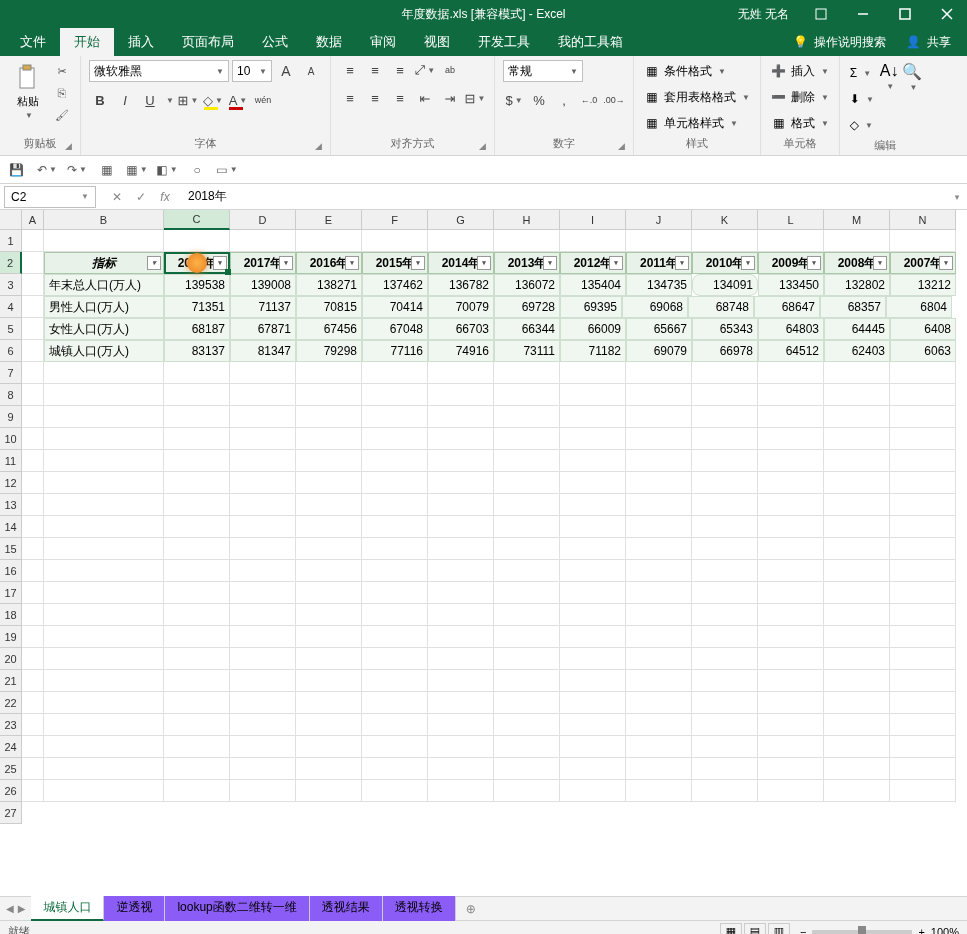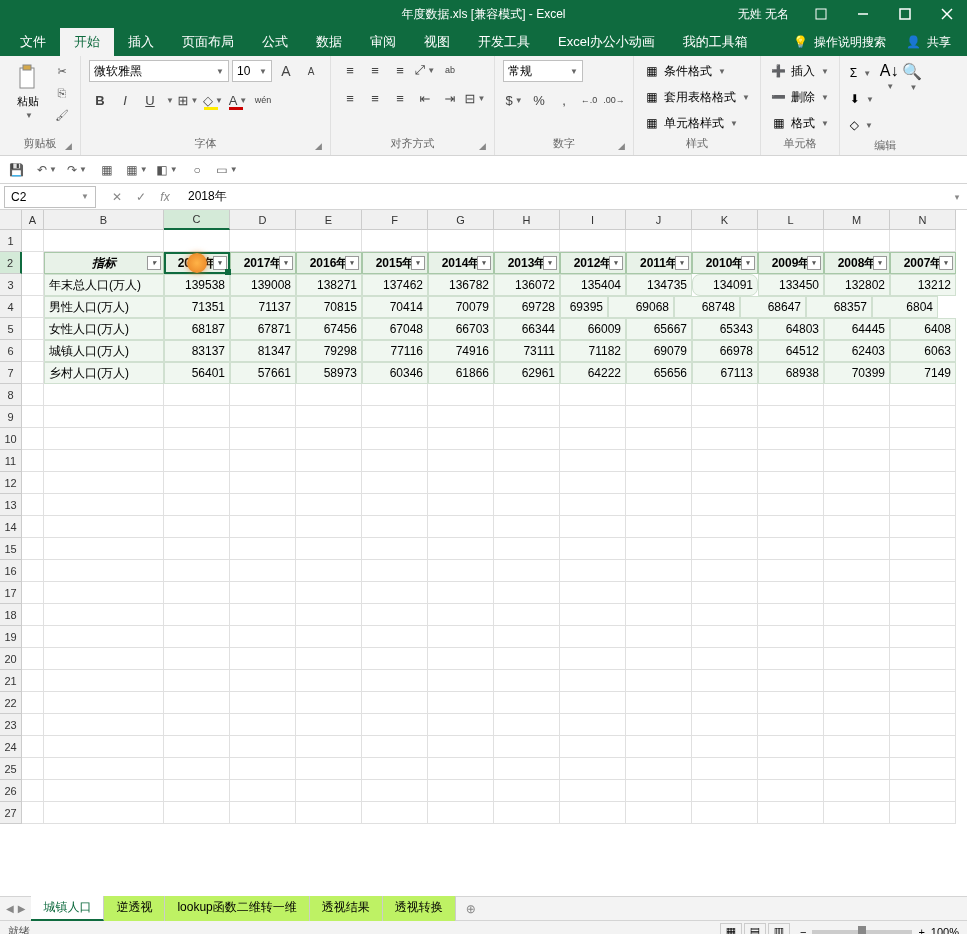--- a/index.html
+++ b/index.html
@@ -72,21 +72,21 @@
 .cell.data { background: #f0f7f0; justify-content: flex-end; border: 1px solid #d0e0d0; }
 .cell.label { background: #f0f7f0; border: 1px solid #d0e0d0; }
 .sel-box { position: absolute; border: 2px solid #0f6b3f; pointer-events: none; }
 .sel-handle { position: absolute; width: 6px; height: 6px; background: #0f6b3f; right: -3px; bottom: -3px; }
 .cursor-mark { position: absolute; width: 20px; height: 20px; border-radius: 50%; background: radial-gradient(circle, #ffb347, #e67e22); box-shadow: 0 0 6px rgba(230,126,34,0.7); pointer-events: none; }
 
 
 .sheetbar { height: 24px; background: #f3f3f3; border-top: 1px solid #d4d4d4; display: flex; align-items: center; font-size: 12px; }
 .sb-nav { display: flex; padding: 0 6px; gap: 4px; }
 .sb-nav span { color: #888; cursor: pointer; font-size: 10px; }
-.sheet-tab { padding: 3px 12px; border-right: 1px solid #ccc; cursor: pointer; background: #bef264; }
+.sheet-tab { padding: 3px 12px; border-right: 1px solid #ccc; cursor: pointer; background: #8b5cf6; }
 .sheet-tab.active { background: #fff; border-bottom: 2px solid #0f6b3f; color: #0f6b3f; }
 .sb-add { padding: 0 10px; color: #888; cursor: pointer; }
 .sb-scroll { flex: 1; }
 
 
 .statusbar { height: 22px; background: #f3f3f3; border-top: 1px solid #d4d4d4; display: flex; align-items: center; font-size: 11px; padding: 0 8px; }
 .statusbar .ready { color: #555; }
 .statusbar .views { margin-left: auto; display: flex; gap: 2px; }
 .view-btn { width: 22px; height: 18px; border: 1px solid #ccc; display: flex; align-items: center; justify-content: center; cursor: pointer; }
 .zoom { display: flex; align-items: center; gap: 6px; margin-left: 10px; }
@@ -128,21 +128,20 @@
   <div id="tabs-container" style="display:flex">
       <div class="tab">文件</div>
       <div class="tab active">开始</div>
       <div class="tab">插入</div>
       <div class="tab">页面布局</div>
       <div class="tab">公式</div>
       <div class="tab">数据</div>
       <div class="tab">审阅</div>
       <div class="tab">视图</div>
       <div class="tab">开发工具</div>
-      <div class="tab">Excel办公小动画</div>
       <div class="tab">我的工具箱</div>
     </div>
   <div class="spacer"></div>
   <div class="help">
     <span>💡</span>
     <span>操作说明搜索</span>
   </div>
   <div class="help">
     <span>👤</span>
     <span>共享</span>
@@ -469,21 +468,21 @@
       </div>
       <div class="row">
         <div class="cell" style="width: 22px;"></div>
         <div class="cell label" style="width: 120px;">男性人口(万人)</div>
         <div class="cell data" style="width: 66px;">71351</div>
         <div class="cell data" style="width: 66px;">71137</div>
         <div class="cell data" style="width: 66px;">70815</div>
         <div class="cell data" style="width: 66px;">70414</div>
         <div class="cell data" style="width: 66px;">70079</div>
         <div class="cell data" style="width: 66px;">69728</div>
-        <div class="cell data" style="width: 48px;">69395</div>
+        <div class="cell data" style="width: 62px;">69395</div>
         <div class="cell data" style="width: 66px;">69068</div>
         <div class="cell data" style="width: 66px;">68748</div>
         <div class="cell data" style="width: 66px;">68647</div>
         <div class="cell data" style="width: 66px;">68357</div>
         <div class="cell data" style="width: 66px;">6804</div>
       </div>
       <div class="row">
         <div class="cell" style="width: 22px;"></div>
         <div class="cell label" style="width: 120px;">女性人口(万人)</div>
         <div class="cell data" style="width: 66px;">68187</div>
@@ -510,36 +509,20 @@
         <div class="cell data" style="width: 66px;">73111</div>
         <div class="cell data" style="width: 66px;">71182</div>
         <div class="cell data" style="width: 66px;">69079</div>
         <div class="cell data" style="width: 66px;">66978</div>
         <div class="cell data" style="width: 66px;">64512</div>
         <div class="cell data" style="width: 66px;">62403</div>
         <div class="cell data" style="width: 66px;">6063</div>
       </div>
       <div class="row">
         <div class="cell" style="width: 22px;"></div>
-        <div class="cell label" style="width: 120px;">乡村人口(万人)</div>
-        <div class="cell data" style="width: 66px;">56401</div>
-        <div class="cell data" style="width: 66px;">57661</div>
-        <div class="cell data" style="width: 66px;">58973</div>
-        <div class="cell data" style="width: 66px;">60346</div>
-        <div class="cell data" style="width: 66px;">61866</div>
-        <div class="cell data" style="width: 66px;">62961</div>
-        <div class="cell data" style="width: 66px;">64222</div>
-        <div class="cell data" style="width: 66px;">65656</div>
-        <div class="cell data" style="width: 66px;">67113</div>
-        <div class="cell data" style="width: 66px;">68938</div>
-        <div class="cell data" style="width: 66px;">70399</div>
-        <div class="cell data" style="width: 66px;">7149</div>
-      </div>
-      <div class="row">
-        <div class="cell" style="width: 22px;"></div>
         <div class="cell" style="width: 120px;"></div>
         <div class="cell" style="width: 66px;"></div>
         <div class="cell" style="width: 66px;"></div>
         <div class="cell" style="width: 66px;"></div>
         <div class="cell" style="width: 66px;"></div>
         <div class="cell" style="width: 66px;"></div>
         <div class="cell" style="width: 66px;"></div>
         <div class="cell" style="width: 66px;"></div>
         <div class="cell" style="width: 66px;"></div>
         <div class="cell" style="width: 66px;"></div>

